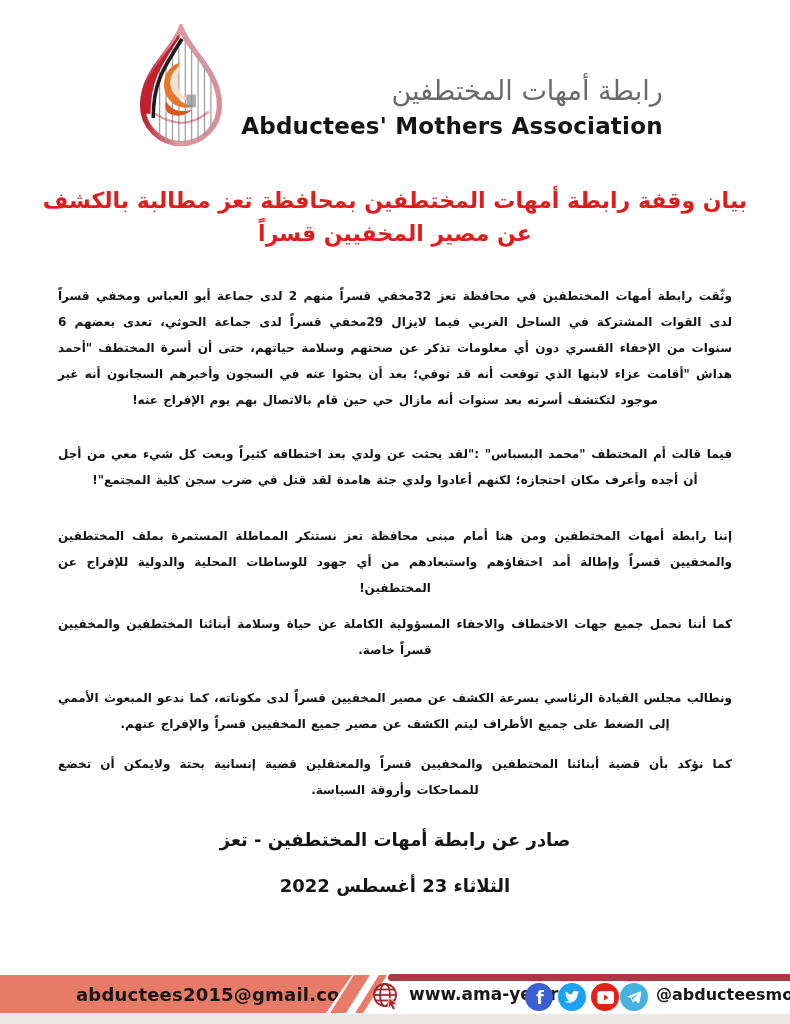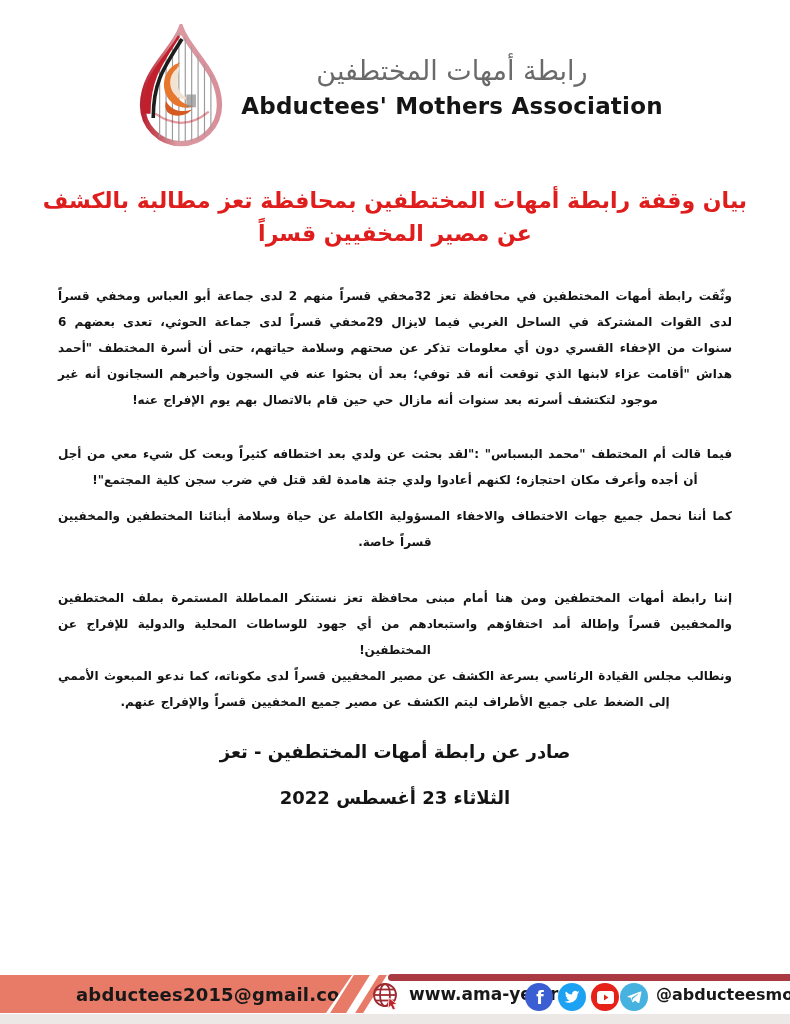--- a/index.html
+++ b/index.html
@@ -3,38 +3,38 @@
 <meta charset="utf-8">
 <style>
   html,body{margin:0;padding:0;background:#fff;}
   .page{
     position:relative;width:790px;height:1024px;margin:0 auto;background:#ffffff;
     overflow:hidden;font-family:"DejaVu Sans","Liberation Sans",sans-serif;
   }
   
   .logo-row{display:flex;justify-content:center;align-items:flex-start;padding-top:24px;gap:6px;}
   .logo-drop{width:108px;height:126px;flex:0 0 auto;}
-  .logo-text{display:flex;flex-direction:column;align-items:center;margin-top:32px;}
+  .logo-text{display:flex;flex-direction:column;align-items:flex-end;margin-top:52px;}
   .logo-ar{direction:rtl;font-size:27px;color:#6a6a6a;line-height:1.1;letter-spacing:0;}
   .logo-en{font-size:23px;font-weight:bold;color:#151515;margin-top:7px;letter-spacing:.2px;}
   
   .title{
     direction:rtl;text-align:center;color:#e01d1d;font-size:22px;font-weight:bold;
     margin:34px 40px 0 40px;line-height:1.5;
   }
   .para{
     direction:rtl;text-align:justify;text-align-last:center;
     font-size:12px;font-weight:bold;color:#141414;line-height:26px;
     margin:0 58px;word-spacing:1px;
   }
   .p1{margin-top:33px;}
   .p2{margin-top:28px;}
   .p3{margin-top:30px;}
   .p4{margin-top:10px;}
-  .p5{}
+  .p5{margin-top:22px;}
   .p6{margin-top:14px;}
   .closing{direction:rtl;text-align:center;font-size:18px;font-weight:bold;color:#141414;}
   .closing1{margin-top:26px;}
   .closing2{margin-top:25px;}
   
   .bottom-strip{position:absolute;left:0;right:0;bottom:0;height:10px;background:#ebe8e6;}
   .footer{position:absolute;left:0;right:0;bottom:10px;height:40px;background:#ffffff;}
   .email-bar{
     position:absolute;left:0;top:1px;bottom:1px;width:352px;background:#e87a68;
     clip-path:polygon(0 0,100% 0,calc(100% - 26px) 100%,0 100%);
@@ -97,23 +97,24 @@
     <div class="logo-text">
       <div class="logo-ar">رابطة أمهات المختطفين</div>
       <div class="logo-en">Abductees' Mothers Association</div>
     </div>
   </div>
 
   <div class="title">بيان وقفة رابطة أمهات المختطفين بمحافظة تعز مطالبة بالكشف عن مصير المخفيين قسراً</div>
 
   <p class="para p1">وثّقت رابطة أمهات المختطفين في محافظة تعز 32مخفي قسراً منهم 2 لدى جماعة أبو العباس ومخفي قسراً لدى القوات المشتركة في الساحل الغربي فيما لايزال 29مخفي قسراً لدى جماعة الحوثي، تعدى بعضهم 6 سنوات من الإخفاء القسري دون أي معلومات تذكر عن صحتهم وسلامة حياتهم، حتى أن أسرة المختطف "أحمد هداش "أقامت عزاء لابنها الذي توقعت أنه قد توفي؛ بعد أن بحثوا عنه في السجون وأخبرهم السجانون أنه غير موجود لتكتشف أسرته بعد سنوات أنه مازال حي حين قام بالاتصال بهم يوم الإفراج عنه!</p>
   <p class="para p2">فيما قالت أم المختطف "محمد البسباس" :"لقد بحثت عن ولدي بعد اختطافه كثيراً وبعت كل شيء معي من أجل أن أجده وأعرف مكان احتجازه؛ لكنهم أعادوا ولدي جثة هامدة لقد قتل في ضرب سجن كلية المجتمع"!</p>
+  <p class="para p3">إننا رابطة أمهات المختطفين ومن هنا أمام مبنى محافظة تعز نستنكر المماطلة المستمرة بملف المختطفين والمخفيين قسراً وإطالة أمد اختفاؤهم واستبعادهم من أي جهود للوساطات المحلية والدولية للإفراج عن المختطفين!</p>
   <p class="para p4">كما أننا نحمل جميع جهات الاختطاف والاخفاء المسؤولية الكاملة عن حياة وسلامة أبنائنا المختطفين والمخفيين قسراً خاصة.</p>
-  <p class="para p3">إننا رابطة أمهات المختطفين ومن هنا أمام مبنى محافظة تعز نستنكر المماطلة المستمرة بملف المختطفين والمخفيين قسراً وإطالة أمد اختفاؤهم واستبعادهم من أي جهود للوساطات المحلية والدولية للإفراج عن المختطفين!</p>
   <p class="para p5">ونطالب مجلس القيادة الرئاسي بسرعة الكشف عن مصير المخفيين قسراً لدى مكوناته، كما ندعو المبعوث الأممي إلى الضغط على جميع الأطراف ليتم الكشف عن مصير جميع المخفيين قسراً والإفراج عنهم.</p>
+  <p class="para p6">كما نؤكد بأن قضية أبنائنا المختطفين والمخفيين قسراً والمعتقلين قضية إنسانية بحتة ولايمكن أن تخضع للمماحكات وأروقة السياسة.</p>
 
   <div class="closing closing1">صادر عن رابطة أمهات المختطفين -  تعز</div>
   <div class="closing closing2">الثلاثاء 23 أغسطس 2022</div>
 
   <div class="footer">
     <div class="email-bar">
       <svg width="34" height="30" viewBox="0 0 34 30">
         <g fill="none" stroke="#f6d9d2" stroke-width="1.6">
           <rect x="3" y="11" width="28" height="16"></rect>
           <path d="M3 11 L17 2 L31 11"></path>

